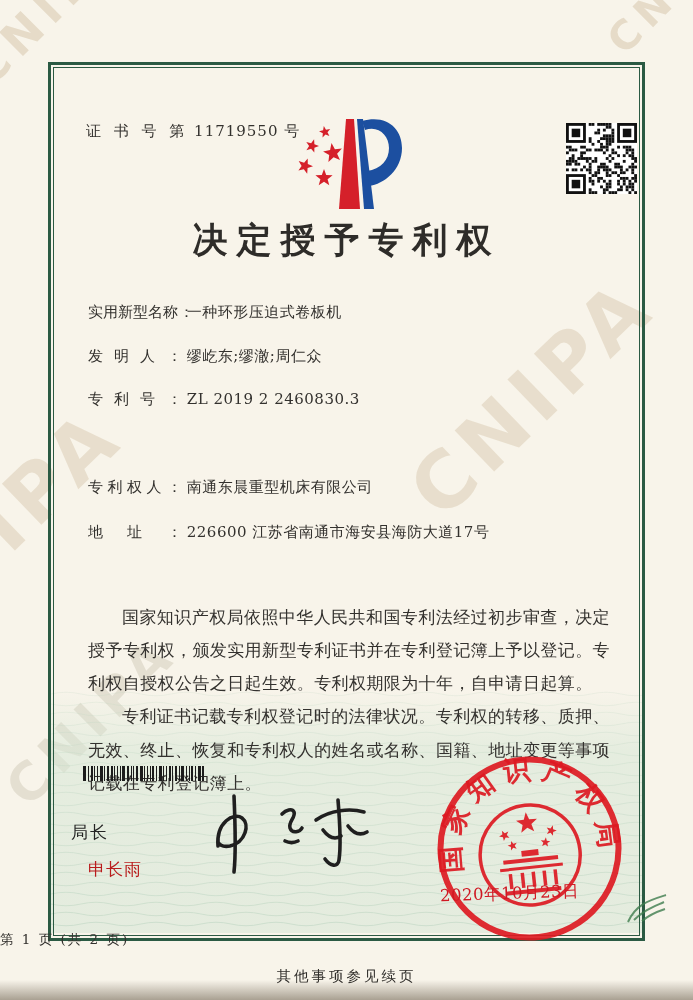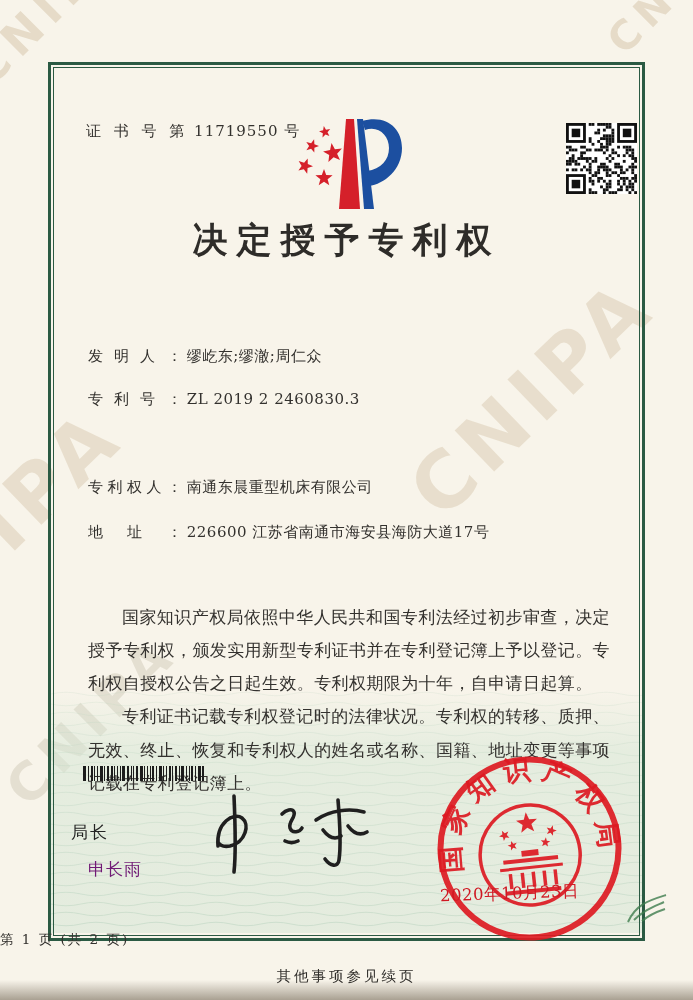--- a/index.html
+++ b/index.html
@@ -36,21 +36,21 @@
   .f-value{letter-spacing:.5px;}
   .f-pair2{margin-left:58px;}
   .paras{position:absolute;left:88px;top:585px;width:522px;font-size:17px;
          line-height:1.95;text-align:justify;}
   .paras p{margin:0;text-indent:2em;letter-spacing:.4px;}
   .barcode{position:absolute;left:83px;top:750px;width:164px;height:15px;display:flex;align-items:stretch;}
   .barcode span{background:#1c1c1c;display:block;height:100%;}
   .director-label{position:absolute;left:71px;top:805px;font-size:17px;
       font-family:"DejaVu Sans","Liberation Sans",sans-serif;color:#242424;letter-spacing:2px;}
   .director-name{position:absolute;left:88px;top:842px;font-size:17px;
-      font-family:"DejaVu Sans","Liberation Sans",sans-serif;color:#701a75;letter-spacing:1px;}
+      font-family:"DejaVu Sans","Liberation Sans",sans-serif;color:#b91c1c;letter-spacing:1px;}
   .signature{position:absolute;left:190px;top:768px;}
   .seal{position:absolute;left:432px;top:735px;transform:rotate(-6deg);}
   .seal-date{position:absolute;left:440px;top:866px;width:185px;font-size:16.5px;
       color:#d01823;letter-spacing:.5px;transform:rotate(-2deg);white-space:nowrap;}
   .page-num{position:absolute;left:0;top:915px;width:693px;text-align:left;
       font-size:13.5px;letter-spacing:2px;}
   .cont-note{position:absolute;left:0;top:951px;width:693px;text-align:center;
       font-size:14.5px;letter-spacing:3px;color:#2f2d2a;}
   .flourish{position:absolute;left:626px;top:876px;z-index:4;}
   .bottom-shadow{position:absolute;left:0;bottom:0;width:693px;height:20px;z-index:5;
@@ -320,20 +320,24 @@
         <rect x="51.12" y="0" width="19.88" height="19.88" fill="#111"></rect>
         <rect x="53.959999999999994" y="2.84" width="14.2" height="14.2" fill="#fff"></rect>
         <rect x="56.8" y="5.68" width="8.52" height="8.52" fill="#111"></rect>
         <rect x="0" y="51.12" width="19.88" height="19.88" fill="#111"></rect>
         <rect x="2.84" y="53.959999999999994" width="14.2" height="14.2" fill="#fff"></rect>
         <rect x="5.68" y="56.8" width="8.52" height="8.52" fill="#111"></rect>
       </svg>
 
     <div class="title">决定授予专利权</div>
 
+    <div class="f-row" style="top:287px">
+      <span class="f-label">实用新型名称</span>
+      <span class="f-value">一种环形压迫式卷板机</span>
+    </div>
     <div class="f-row" style="top:331px">
       <span class="f-label">发明人</span>
       <span class="f-value">缪屹东;缪澈;周仁众</span>
     </div>
     <div class="f-row" style="top:374px">
       <span class="f-label">专利号</span>
       <span class="f-value">ZL 2019 2 2460830.3</span>
     </div>
     <div class="f-row" style="top:462px">
       <span class="f-label">专利权人</span>

